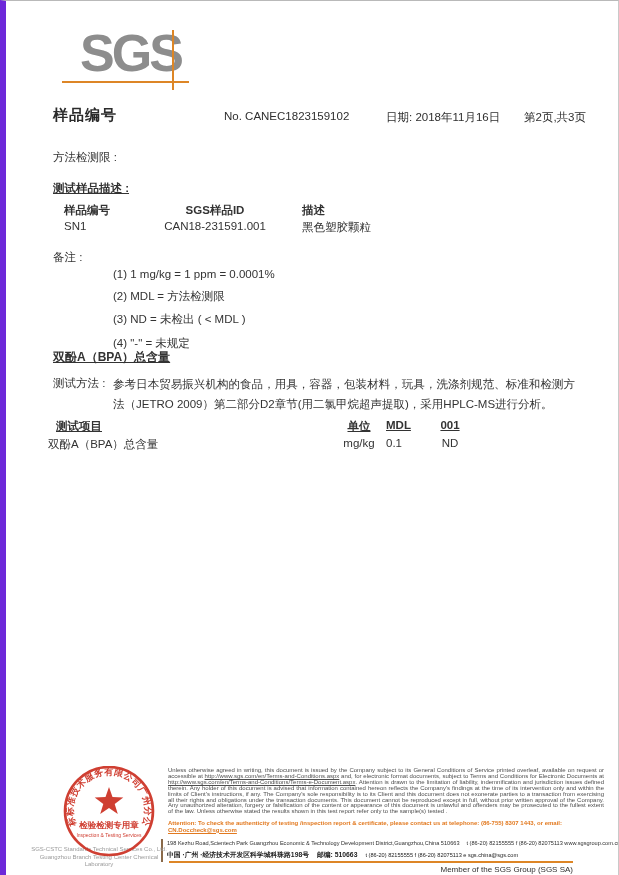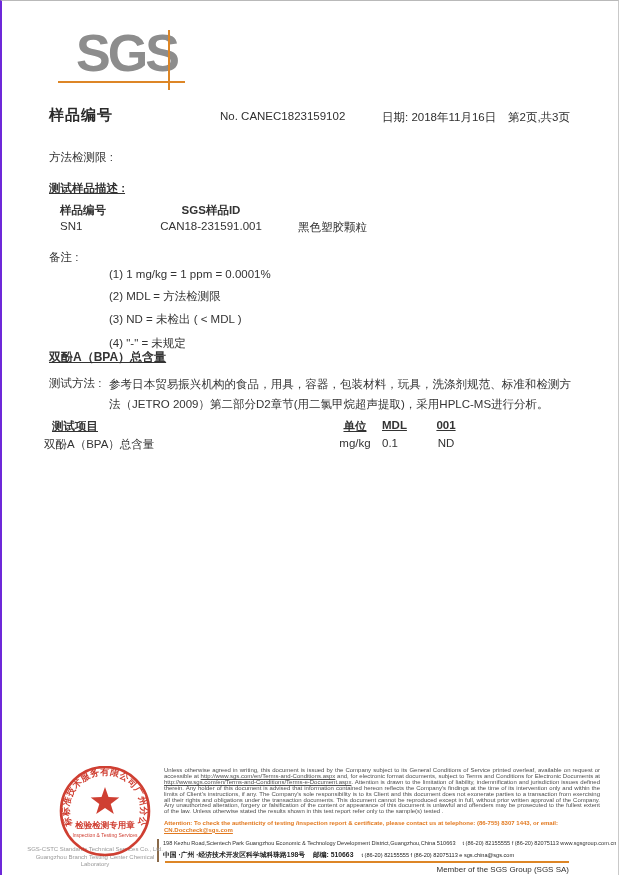--- a/index.html
+++ b/index.html
@@ -1,28 +1,28 @@
 <!DOCTYPE html>
 <html><head>
 <meta charset="utf-8">
 <style>
   html,body{margin:0;padding:0;background:#ffffff;}
   body{width:619px;height:875px;font-family:"Liberation Sans","DejaVu Sans",sans-serif;color:#3a3a3a;}
   .page{position:relative;width:619px;height:875px;background:#fff;box-sizing:border-box;
-        border-top:1px solid #b9b9b9;border-right:1px solid #c9c9c9;border-left:2px solid #6d28d9;overflow:hidden;}
+        border-top:1px solid #b9b9b9;border-right:1px solid #c9c9c9;border-left:6px solid #6d28d9;overflow:hidden;}
   .abs{position:absolute;}
   
   .logo-text{position:absolute;left:74px;top:26px;font-size:52px;font-weight:bold;color:#8d8d8d;letter-spacing:-3px;line-height:1;}
   .logo-hline{position:absolute;left:56px;top:80px;width:127px;height:2px;background:#dd8626;}
   .logo-vline{position:absolute;left:166px;top:29px;width:2px;height:60px;background:#dd8626;}
   
   .doc-title{position:absolute;left:47px;top:105px;font-size:15px;font-weight:bold;color:#2b2b2b;letter-spacing:1px;}
   .report-no{position:absolute;left:218px;top:109px;font-size:11.5px;color:#2f2f2f;}
   .report-date{position:absolute;left:380px;top:109px;font-size:11.5px;color:#2f2f2f;}
-  .page-info{position:absolute;left:506px;top:109px;font-size:11.5px;color:#2f2f2f;}
+  .page-info{position:absolute;left:518px;top:109px;font-size:11.5px;color:#2f2f2f;}
   .body-txt{font-size:11.5px;color:#333;}
   .u{text-decoration:underline;}
   .b{font-weight:bold;}
   
   .stable{position:absolute;left:58px;width:420px;display:flex;}
   .stable .c1{width:76px;}
   .stable .c2{width:150px;text-align:center;}
   .stable .c3{padding-left:12px;text-align:left;flex:1;}
   
   .note-line{font-size:11.5px;color:#333;margin-bottom:8.5px;}
@@ -62,20 +62,21 @@
   <div class="report-no">No. CANEC1823159102</div>
   <div class="report-date">日期: 2018年11月16日</div>
   <div class="page-info">第2页,共3页</div>
 
   <div class="abs body-txt" style="left:47px;top:149px;">方法检测限 :</div>
   <div class="abs body-txt u b" style="left:47px;top:180px;">测试样品描述 :</div>
 
   <div class="stable body-txt b" style="top:202px;">
     <span class="c1">样品编号</span>
     <span class="c2">SGS样品ID</span>
+    <span class="c3">描述</span>
   </div>
   <div class="stable body-txt" style="top:219px;">
     <span class="c1">SN1</span>
     <span class="c2">CAN18-231591.001</span>
     <span class="c3">黑色塑胶颗粒</span>
   </div>
 
   <div class="abs body-txt" style="left:47px;top:249px;">备注 :</div>
   <div class="abs" style="left:107px;top:267px;">
     <div class="note-line">(1) 1 mg/kg = 1 ppm = 0.0001%</div>

